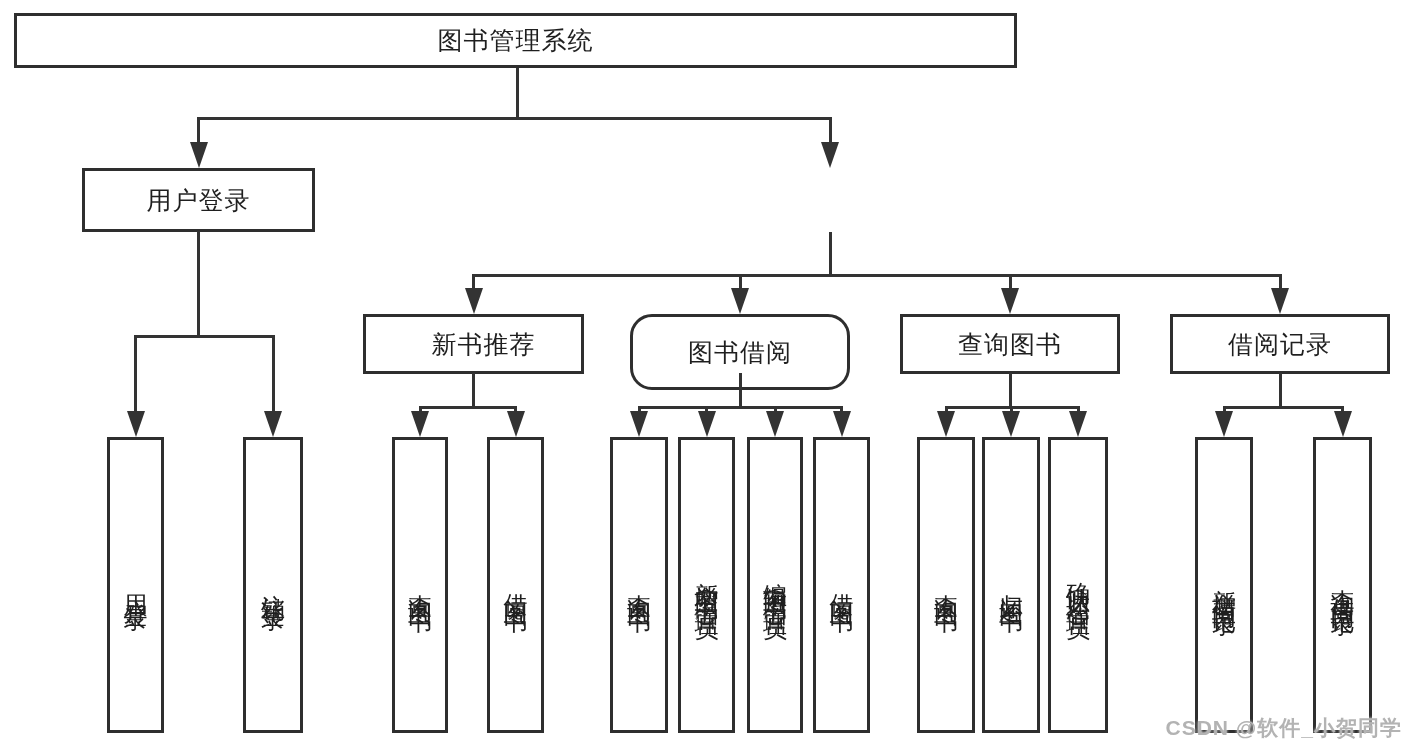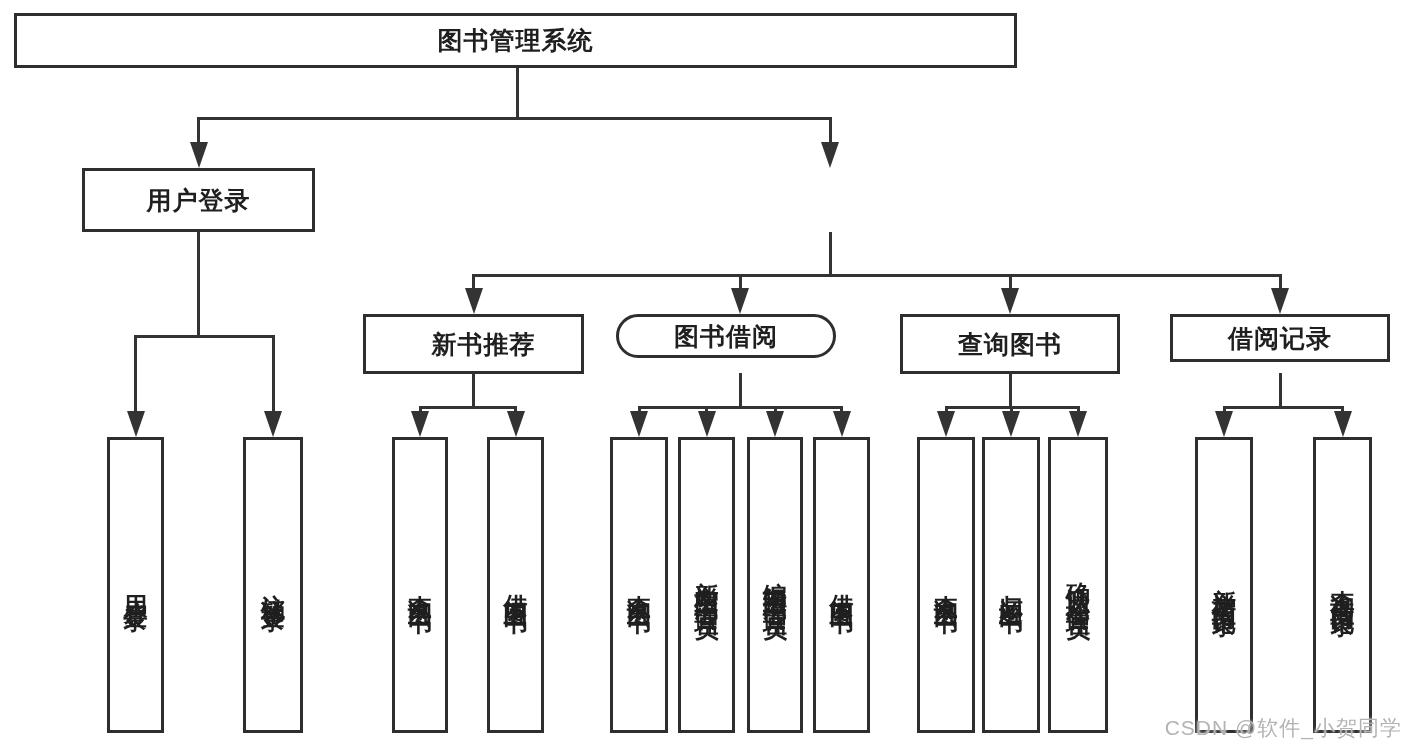--- a/index.html
+++ b/index.html
@@ -23,21 +23,20 @@
 
   
   .box {
     position: absolute;
     border: 3px solid var(--border);
     background: #ffffff;
     display: flex;
     align-items: center;
     justify-content: center;
     color: var(--text);
-    font-weight: bold;
   }
   .box .lbl {
     font-size: 25px;
     letter-spacing: 1px;
     white-space: nowrap;
   }
   
   .vbox .lbl {
     writing-mode: vertical-rl;
     text-orientation: mixed;
@@ -60,20 +59,21 @@
 
   .watermark {
     position: absolute;
     top: 714px;
     right: 3px;
     font-size: 21px;
     color: var(--watermark);
     letter-spacing: 1px;
     text-shadow: 0 0 3px #ffffff;
     white-space: nowrap;
+    font-weight: bold;
   }
 </style>
 </head>
 <body>
 
 <div class="canvas">
 
   <div class="box" style="left:14px; top:13px; width:1003px; height:55px;">
     <span class="lbl">图书管理系统</span>
   </div>
@@ -103,27 +103,27 @@
   <div class="stem" style="left:738.5px; top:274px; height:22px;"></div>
   <div class="arrow" style="left:731px; top:288px;"></div>
   <div class="stem" style="left:1008.5px; top:274px; height:22px;"></div>
   <div class="arrow" style="left:1001px; top:288px;"></div>
   <div class="stem" style="left:1278.5px; top:274px; height:22px;"></div>
   <div class="arrow" style="left:1271px; top:288px;"></div>
 
   <div class="box" style="left:363px; top:314px; width:221px; height:60px;padding-left:20px;">
     <span class="lbl">新书推荐</span>
   </div>
-  <div class="box" style="left:616px; top:314px; width:220px; height:44px;border-radius:22px;">
+  <div class="box" style="left:630px; top:314px; width:220px; height:76px;border-radius:22px;">
     <span class="lbl">图书借阅</span>
   </div>
   <div class="box" style="left:900px; top:314px; width:220px; height:60px;">
     <span class="lbl">查询图书</span>
   </div>
-  <div class="box" style="left:1170px; top:314px; width:220px; height:48px;">
+  <div class="box" style="left:1170px; top:314px; width:220px; height:60px;">
     <span class="lbl">借阅记录</span>
   </div>
 
   <div class="vl" style="left:472px; top:373px; height:36px;"></div>
   <div class="hl" style="left:418.5px; top:406px; width:98.5px;"></div>
   <div class="stem" style="left:418.5px; top:406px; height:12px;"></div>
   <div class="arrow" style="left:411px; top:411px;"></div>
   <div class="stem" style="left:514px; top:406px; height:12px;"></div>
   <div class="arrow" style="left:506.5px; top:411px;"></div>
 

